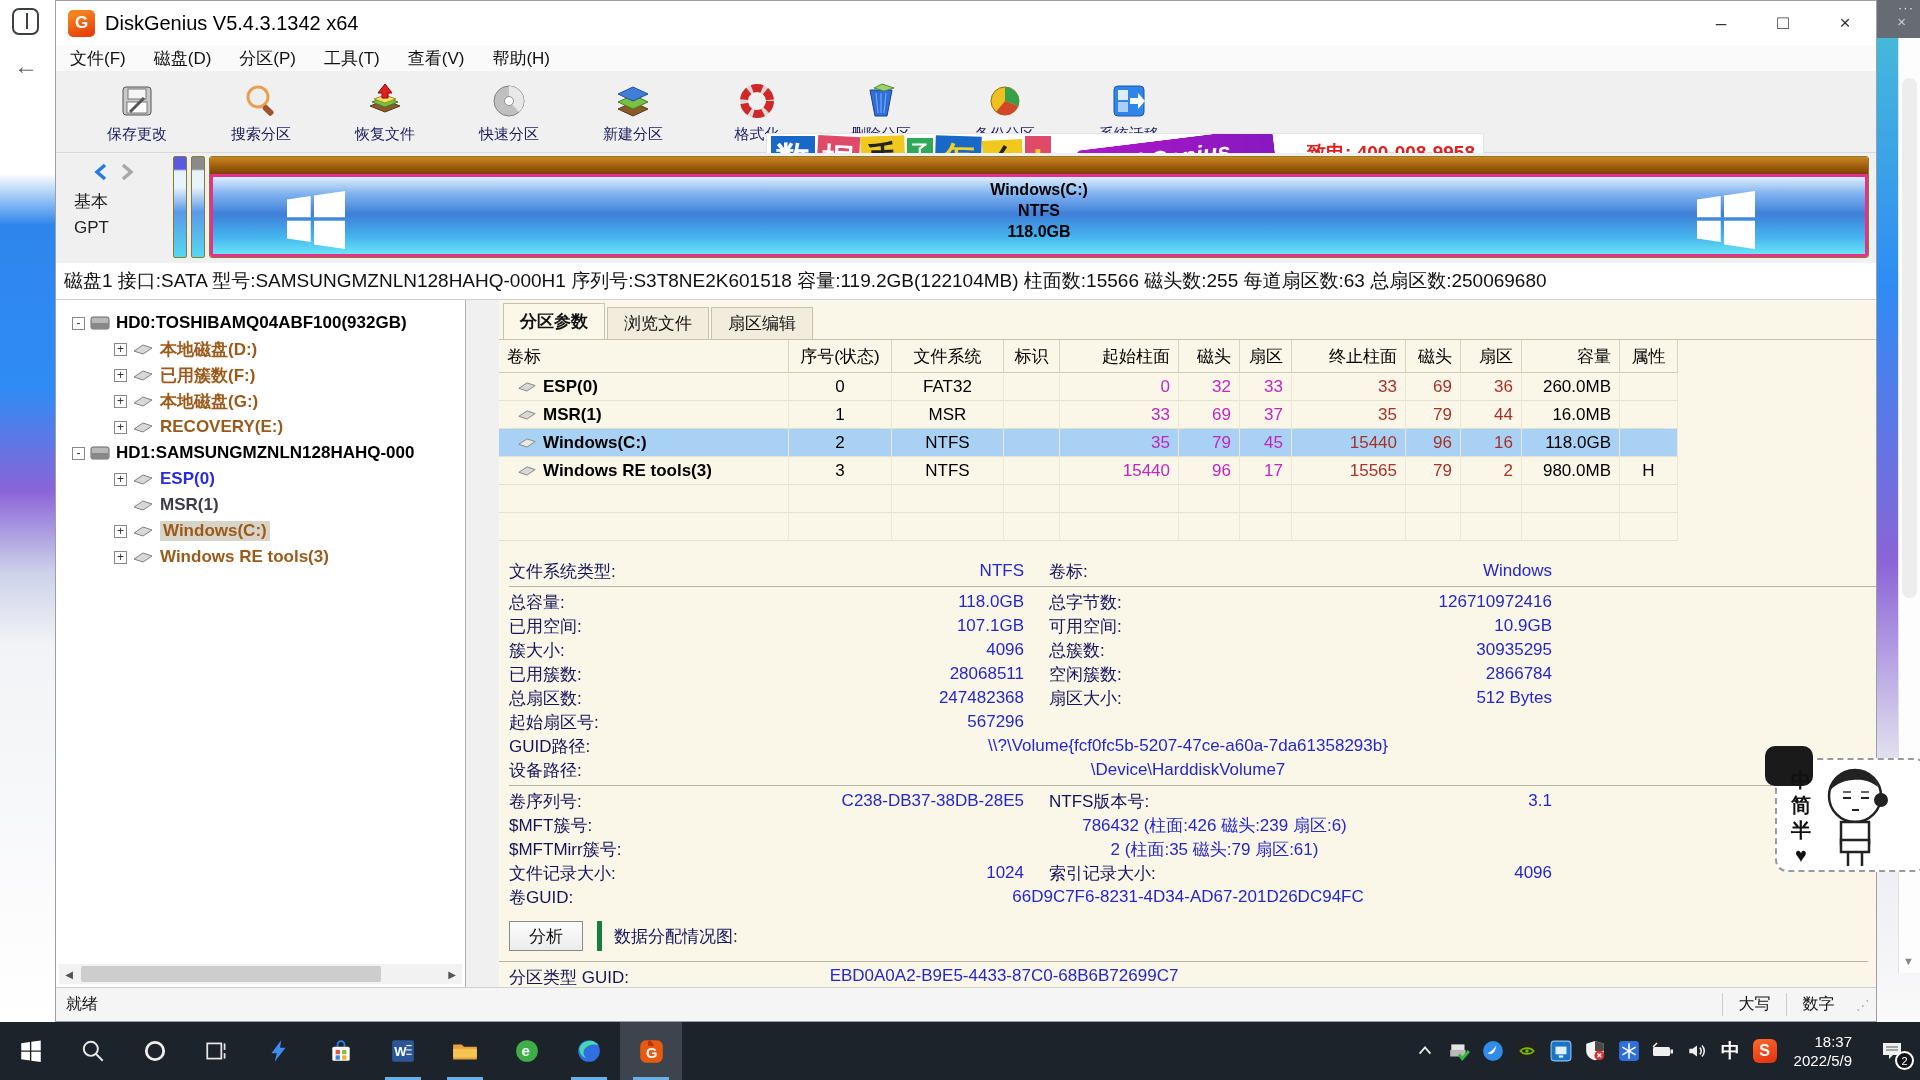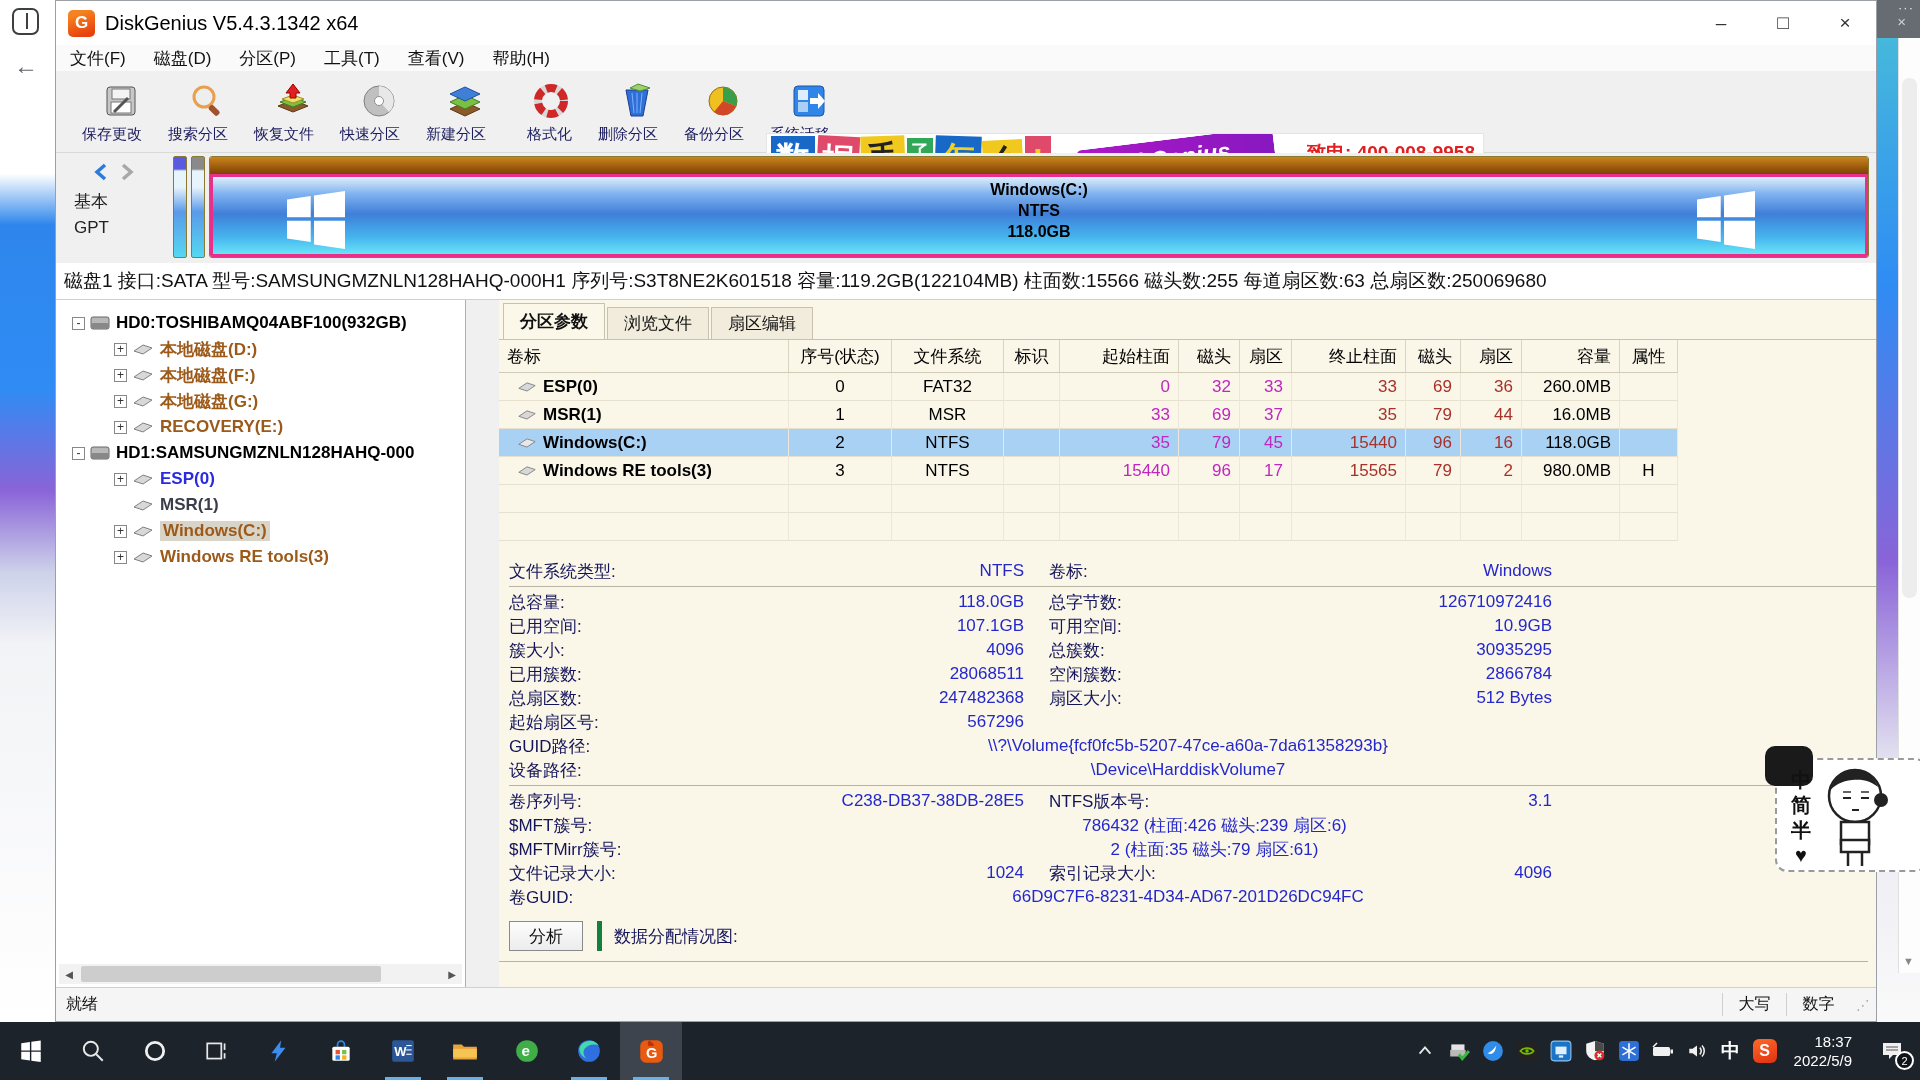--- a/index.html
+++ b/index.html
@@ -28,21 +28,21 @@
   .dg-logo{width:27px;height:27px;margin-left:12px;border-radius:5px;background:linear-gradient(160deg,#f5821f 20%,#e8410c 85%);position:relative;}
   .dg-logo span{position:absolute;left:7px;top:3px;color:#fff;font-weight:bold;font-size:17px;}
   .title-text{margin-left:10px;font-size:20px;color:#000;}
   .win-controls{margin-left:auto;display:flex;height:100%;}
   .win-btn{width:62px;height:100%;display:flex;align-items:center;justify-content:center;font-size:19px;color:#333;}
 
   .menubar{position:absolute;left:0;top:44px;right:0;height:26px;background:#fafafa;display:flex;align-items:center;font-size:17px;color:#111;}
   .menu-item{padding:0 14px;}
 
   .toolbar{position:absolute;left:0;top:70px;right:0;height:82px;background:#f0f0f0;border-bottom:1px solid #d9d9d9;display:flex;}
-  .tool-btn{width:86px;display:flex;flex-direction:column;align-items:flex-end;justify-content:center;gap:3px;}
+  .tool-btn{width:86px;display:flex;flex-direction:column;align-items:center;justify-content:center;gap:3px;margin-left:38px;}
   .tool-btn .lbl{font-size:15px;color:#1c1c5e;}
   .tool-ic{width:42px;height:42px;display:flex;align-items:center;justify-content:center;}
 
   
   .banner{position:absolute;left:710px;top:62px;width:718px;height:86px;background:#fff;border:1px solid #e4e4e4;overflow:hidden;}
   .blocks{position:absolute;left:4px;top:2px;display:flex;align-items:flex-start;gap:2px;}
   .blk{display:flex;align-items:center;justify-content:center;font-weight:bold;}
   .b0{width:44px;height:46px;background:#1868c8;color:#fff;font-size:34px;}
   .b1{width:42px;height:48px;background:#e04a6a;color:#fff;font-size:32px;transform:rotate(3deg);}
   .b2{width:44px;height:44px;background:#f0c81e;color:#222;font-size:33px;transform:rotate(-2deg);}
@@ -350,21 +350,21 @@
             <svg class="t-ic" width="22" height="12" viewBox="0 0 22 12">
                 <polygon points="2,8 11,2 20,5 11,11" fill="#d8d8d8" stroke="#808080"></polygon>
               </svg>
             <span class="p-brown">本地磁盘(D:)</span>
           </div>
           <div class="titem lv2">
             <div class="ex">+</div>
             <svg class="t-ic" width="22" height="12" viewBox="0 0 22 12">
                 <polygon points="2,8 11,2 20,5 11,11" fill="#d8d8d8" stroke="#808080"></polygon>
               </svg>
-            <span class="p-brown">本地磁盘(F:)</span>
+            <span class="p-brown">已用簇数(F:)</span>
           </div>
           <div class="titem lv2">
             <div class="ex">+</div>
             <svg class="t-ic" width="22" height="12" viewBox="0 0 22 12">
                 <polygon points="2,8 11,2 20,5 11,11" fill="#d8d8d8" stroke="#808080"></polygon>
               </svg>
             <span class="p-brown">本地磁盘(G:)</span>
           </div>
           <div class="titem lv2">
             <div class="ex">+</div>
@@ -623,20 +623,24 @@
             <span class="dl">卷GUID:</span>
               <span class="dv wide">66D9C7F6-8231-4D34-AD67-201D26DC94FC</span>
           </div>
           <div class="anrow">
             <button class="anbtn">分析</button>
             <div class="maplbl">数据分配情况图:</div>
           </div>
         </div>
 
         <div class="botsep"></div>
+        <div class="botrow">
+          <span class="dl">分区类型 GUID:</span>
+          <span class="dv" style="text-align:center">EBD0A0A2-B9E5-4433-87C0-68B6B72699C7</span>
+        </div>
       </div>
     </div>
 
     <div class="statusbar">
       <div class="st-ready">就绪</div>
       <div class="st-right">
         <div class="st-cell">大写</div>
         <div class="st-cell">数字</div>
         <div class="st-grip">⋰</div>
       </div>

